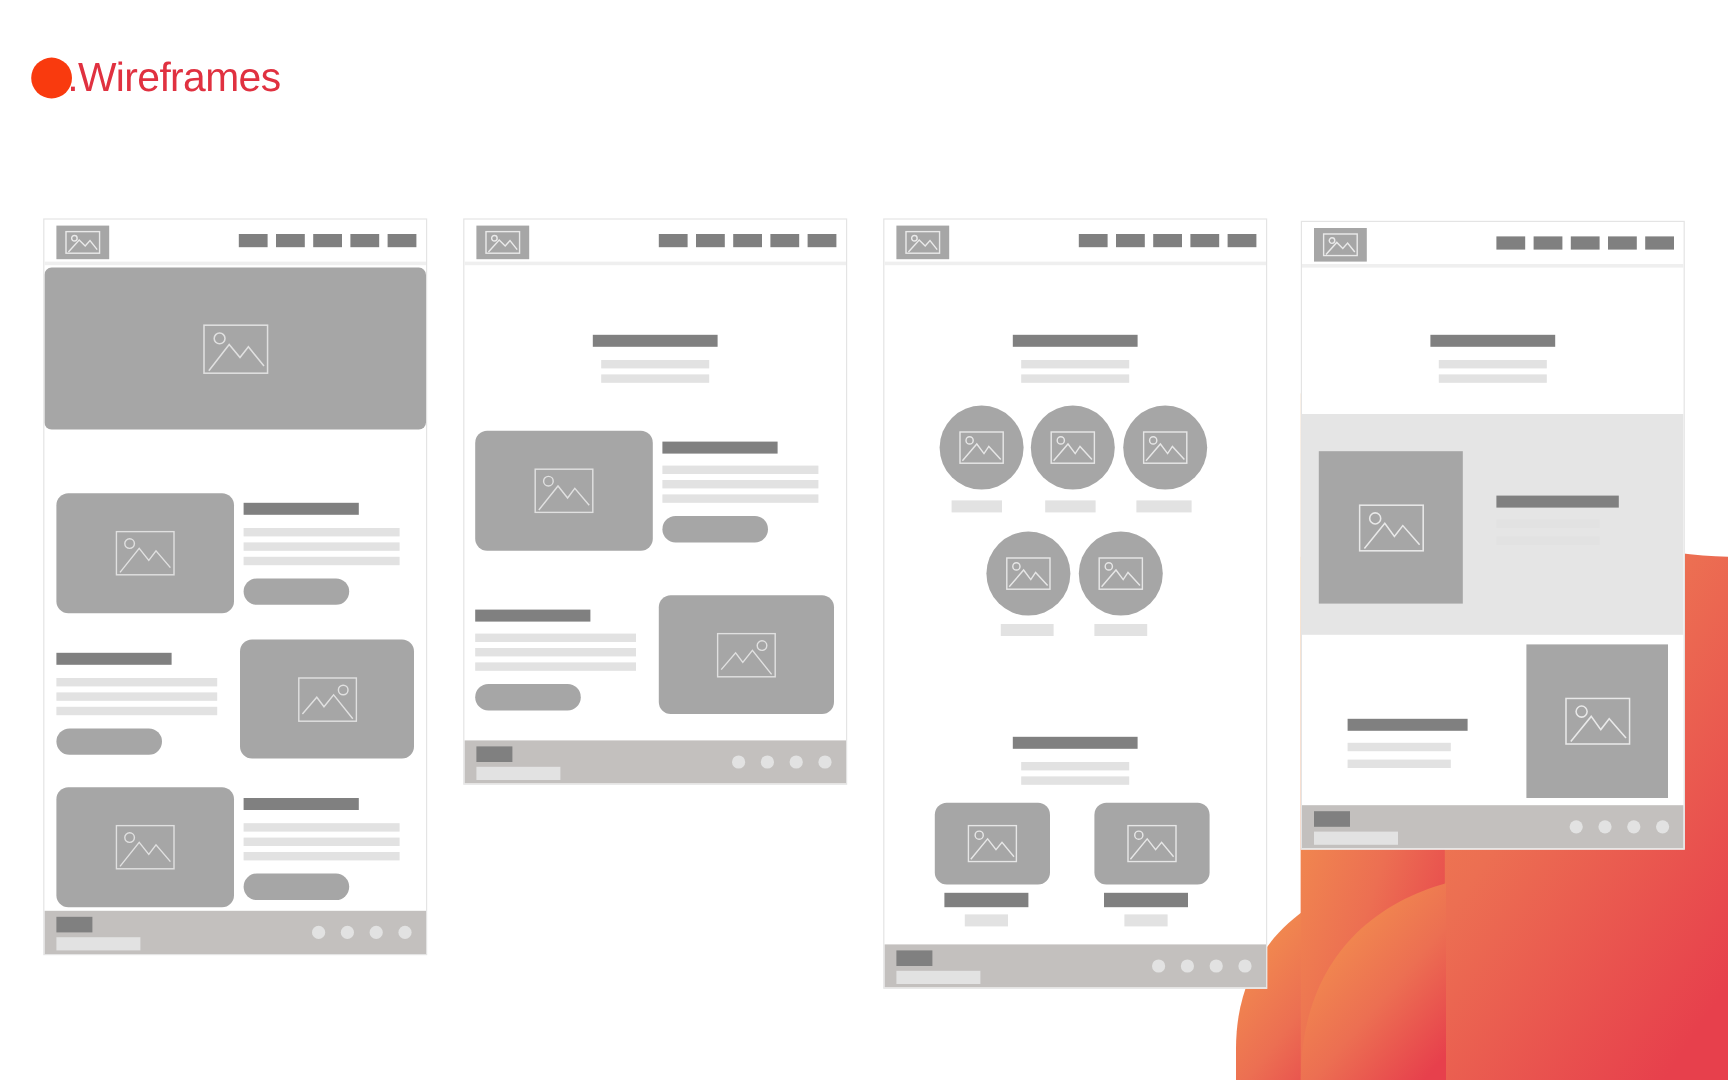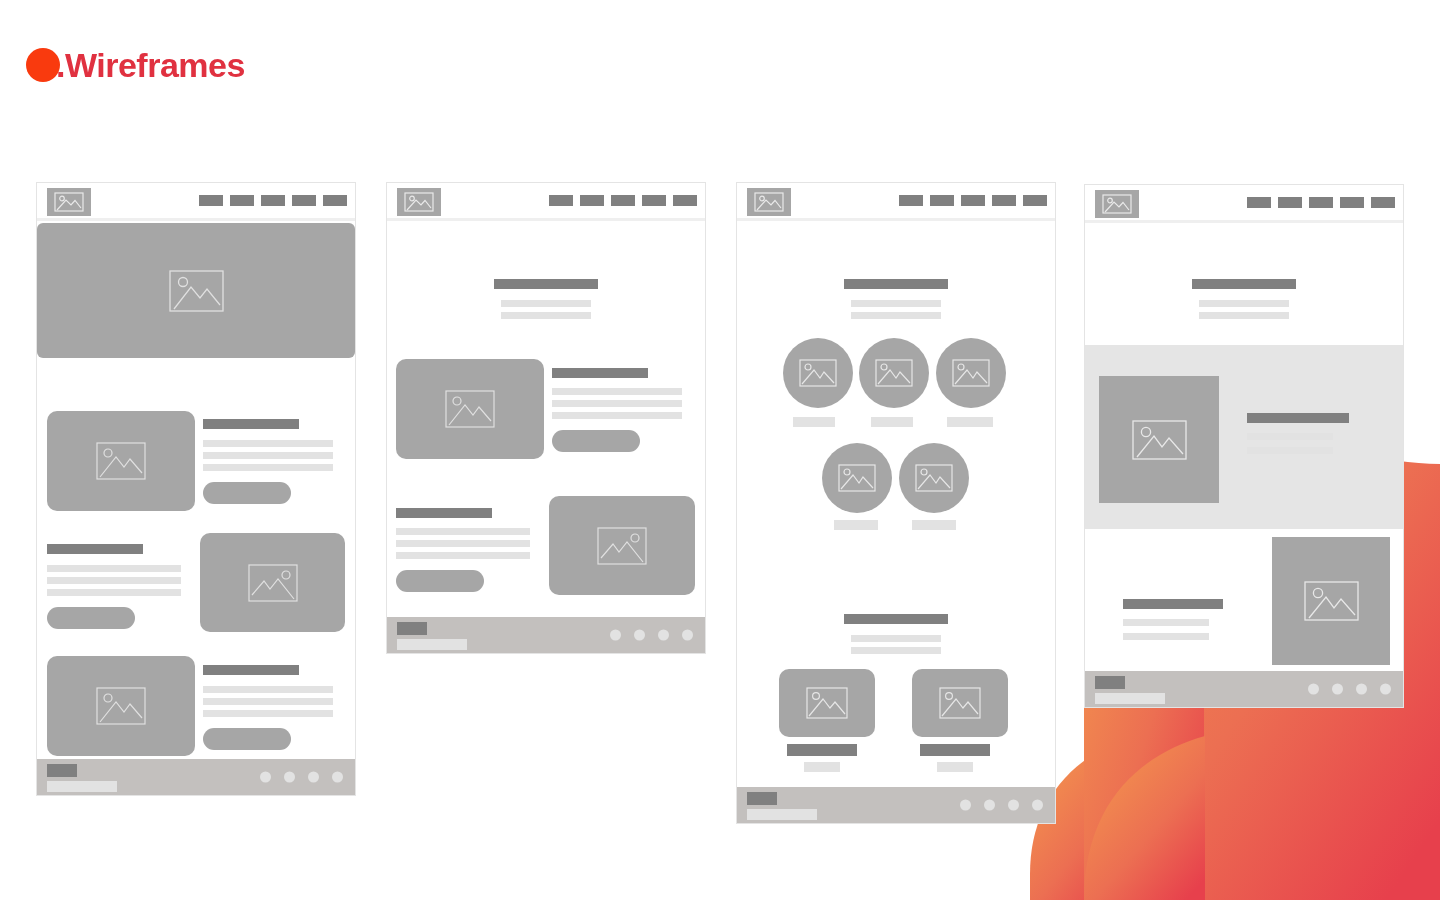--- a/index.html
+++ b/index.html
@@ -23,21 +23,21 @@
   .title-row {
     position: absolute; left: 26px; top: 48px;
     display: flex; align-items: center; z-index: 5;
   }
   .title-dot {
     width: 34px; height: 34px; border-radius: 50%;
     background: #F93A0E; display: inline-block;
     margin-right: -4px;
   }
   .title-text {
-    font-size: 34px; font-weight: bold; color: #E03140;
+    font-size: 34px; font-weight: normal; color: #E03140;
     letter-spacing: -0.5px; line-height: 1;
   }
 
   
   .card {
     position: absolute;
     background: #ffffff;
     border: 1px solid #E4E4E4;
     z-index: 3;
     overflow: hidden;

